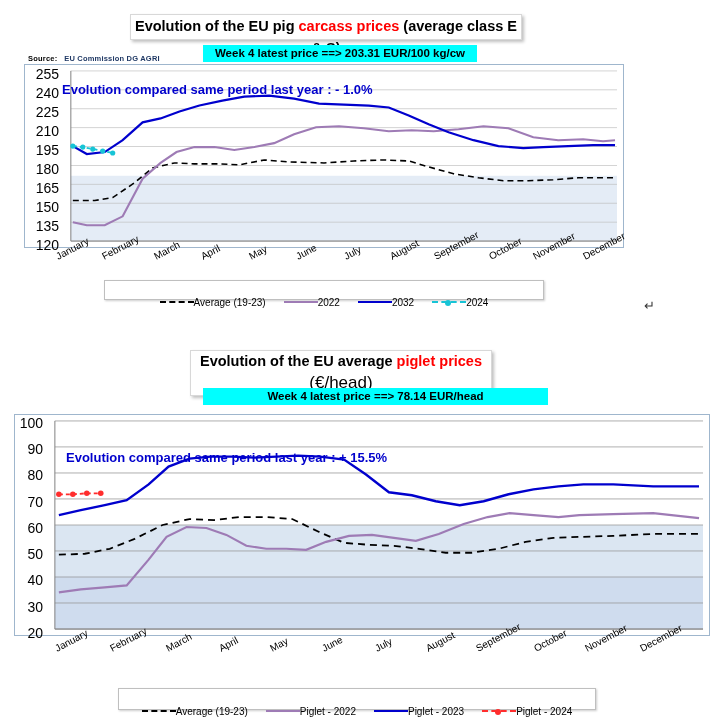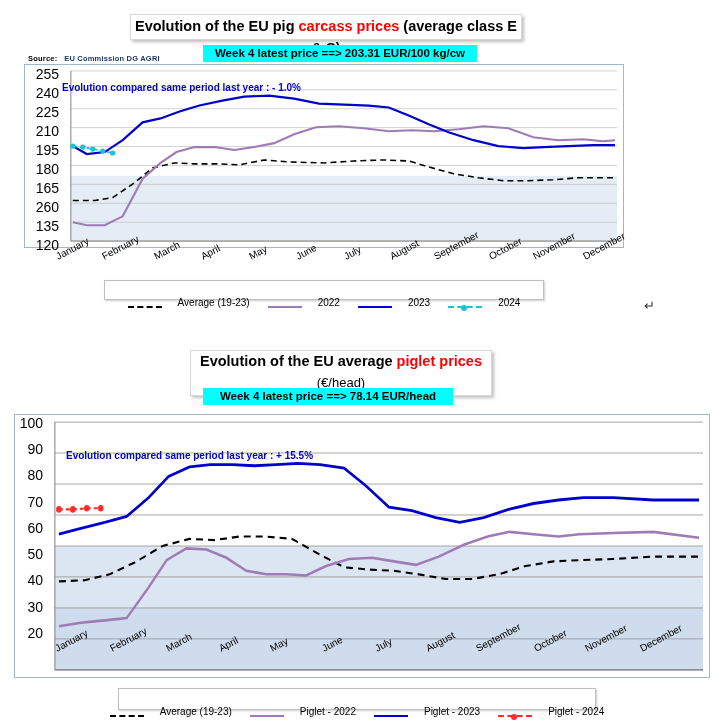--- a/index.html
+++ b/index.html
@@ -26,57 +26,57 @@
     box-shadow:2px 2px 3px rgba(0,0,0,0.25);
   }
   .red{color:#ff0000;}
   .title2{
     left:190px;top:350px;width:300px;height:44px;
     font-size:14.5px;line-height:21px;
     background:#ffffff;
     border:1px solid #d8d8d8;
     box-shadow:2px 2px 3px rgba(0,0,0,0.25);
   }
-  .title2 .sub{font-weight:normal;font-size:13px;}
+  .title2 .sub{font-weight:normal;font-size:17px;}
 
   .cyanbar{
     position:absolute;
     background:#00ffff;
     color:#000;
     font-weight:bold;
     font-size:11.5px;
     text-align:center;
     line-height:17px;
     height:17px;
   }
   .cyan1{left:203px;top:45px;width:274px;}
-  .cyan2{left:203px;top:388px;width:250px;}
+  .cyan2{left:203px;top:388px;width:345px;}
 
   .source{
     position:absolute;left:28px;top:54px;
     font-size:7.5px;font-weight:bold;color:#1f3864;
     letter-spacing:0.2px;
   }
   .source .lbl{color:#000;}
 
   
   .chart{
     position:absolute;
     border:1px solid #9fb6cd;
     background:#ffffff;
     box-sizing:border-box;
   }
   #chart1{left:24px;top:64px;width:600px;height:184px;}
-  #chart2{left:14px;top:414px;width:696px;height:264px;}
+  #chart2{left:14px;top:414px;width:696px;height:222px;}
 
   .plot{position:absolute;left:0;top:0;width:100%;height:100%;}
 
   .ann{
     position:absolute;
-    font-size:10px;font-weight:bold;color:#0000cc;
+    font-size:13px;font-weight:bold;color:#0000cc;
     white-space:nowrap;
   }
   #ann1{left:62px;top:82px;}
   #ann2{left:66px;top:434px;margin-top:16px;}
 
   
   .ytick{
     position:absolute;
     font-size:14px;color:#000;
     text-align:right;
@@ -99,21 +99,21 @@
     box-shadow:1px 1px 2px rgba(0,0,0,0.2);
     display:flex;
     align-items:center;
     justify-content:center;
     gap:18px;
     font-size:10px;
     box-sizing:border-box;
   }
   #legend1{left:104px;top:280px;width:440px;height:20px;}
   #legend2{left:118px;top:688px;width:478px;height:22px;}
-  .lgitem{display:flex;align-items:flex-end;gap:16px;white-space:nowrap;margin-top:24px;}
+  .lgitem{display:flex;align-items:center;gap:0;white-space:nowrap;margin-top:24px;}
   .swatch{display:inline-block;width:34px;height:0;position:relative;}
   .sw-dash{border-top:2px dashed #000;}
   .sw-mauve{border-top:2.5px solid #9e7bb5;}
   .sw-blue{border-top:2.5px solid #0000cd;}
   .sw-cyan{border-top:2px dashed #17c4d6;}
   .sw-cyan:after{
     content:"";position:absolute;left:13px;top:-3px;
     width:6px;height:6px;border-radius:50%;
     background:#17c4d6;
   }
@@ -181,21 +181,21 @@
     </g>
   </svg>
 
   <div class="ytick" style="left:8px;top:1px;">255</div>
   <div class="ytick" style="left:8px;top:20px;">240</div>
   <div class="ytick" style="left:8px;top:39px;">225</div>
   <div class="ytick" style="left:8px;top:58px;">210</div>
   <div class="ytick" style="left:8px;top:77px;">195</div>
   <div class="ytick" style="left:8px;top:96px;">180</div>
   <div class="ytick" style="left:8px;top:115px;">165</div>
-  <div class="ytick" style="left:8px;top:134px;">260</div>
+  <div class="ytick" style="left:8px;top:134px;">150</div>
   <div class="ytick" style="left:8px;top:153px;">135</div>
   <div class="ytick" style="left:8px;top:172px;">120</div>
 </div>
 
 <div class="ann" id="ann1">Evolution compared same period last year   :  - 1.0%</div>
 
 <div class="xtick" style="left:54px;top:252px;">January</div>
 <div class="xtick" style="left:100px;top:252px;">February</div>
 <div class="xtick" style="left:152px;top:252px;">March</div>
 <div class="xtick" style="left:199px;top:252px;">April</div>
@@ -212,21 +212,21 @@
   <span class="lgitem">
     <span class="swatch sw-dash"></span>
     <span>Average (19-23)</span>
   </span>
   <span class="lgitem">
     <span class="swatch sw-mauve"></span>
     <span>2022</span>
   </span>
   <span class="lgitem">
     <span class="swatch sw-blue"></span>
-    <span>2023</span>
+    <span>2032</span>
   </span>
   <span class="lgitem">
     <span class="swatch sw-cyan"></span>
     <span>2024</span>
   </span>
 </div>
 
 <div class="pilcrow">↵</div>
 
 <div class="title-box title2">

